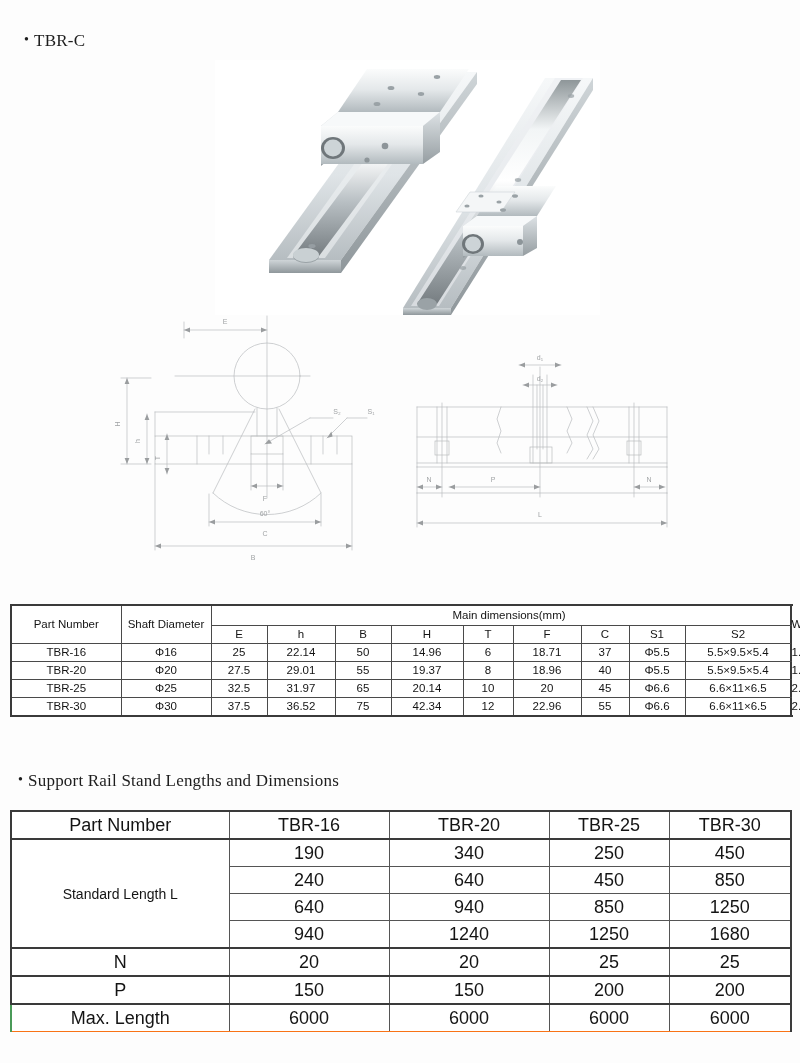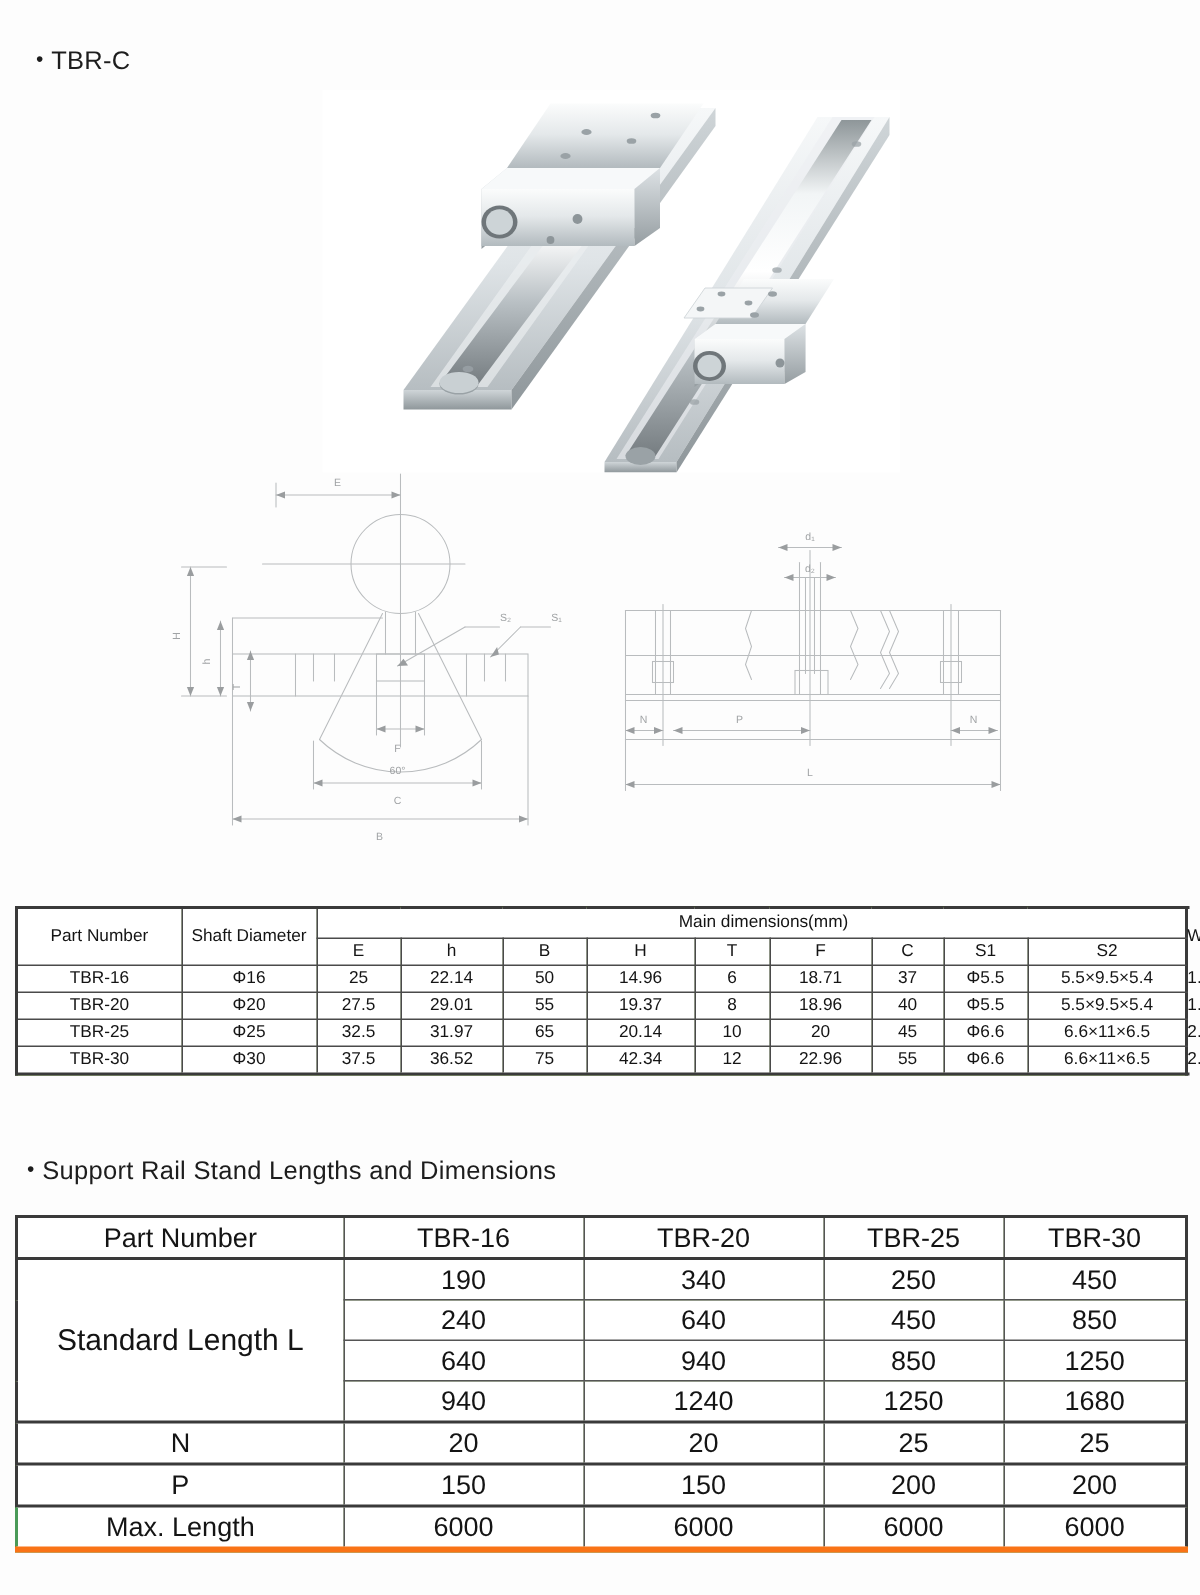--- a/index.html
+++ b/index.html
@@ -14,20 +14,21 @@
   }
 
   
   .heading{
     position:absolute;
     font-size:17px;
     font-weight:400;
     letter-spacing:.2px;
     color:#1d1d1d;
     white-space:nowrap;
+    font-family:Liberation Serif, serif;
   }
   .heading .bullet{font-size:14px;vertical-align:2px;margin-right:5px;}
 
   
   .photo{
     position:absolute;
     left:215px;top:60px;width:385px;height:255px;
     background:#ffffff;
   }
   .photo svg{display:block;}
@@ -68,25 +69,25 @@
   
   #lengths-table{
     left:10px;top:810px;width:780px;
     font-size:18px;
   }
   #lengths-table td{
     height:26px;line-height:26px;
     border:1px solid #555;
   }
   #lengths-table .t-top{border-top:2px solid #3a3a3a;}
-  #lengths-table .t-bottom{border-bottom:4px solid #f97316;}
+  #lengths-table .t-bottom{border-bottom:1px solid #f97316;}
   #lengths-table .t-left{border-left:2px solid #3a3a3a;}
   #lengths-table .t-right{border-right:2px solid #3a3a3a;}
   #lengths-table .greenleft{border-left:2px solid #4a9a58;}
-  #lengths-table .rowspan-label{font-size:20px;}
+  #lengths-table .rowspan-label{font-size:14px;}
 </style>
 </head>
 <body>
 
 <div class="heading" style="left:24px;top:31px;">
   <span class="bullet">•</span><span>TBR-C</span>
 </div>
 
 <div class="photo">
   <svg width="385" height="255" viewBox="0 0 385 255">

